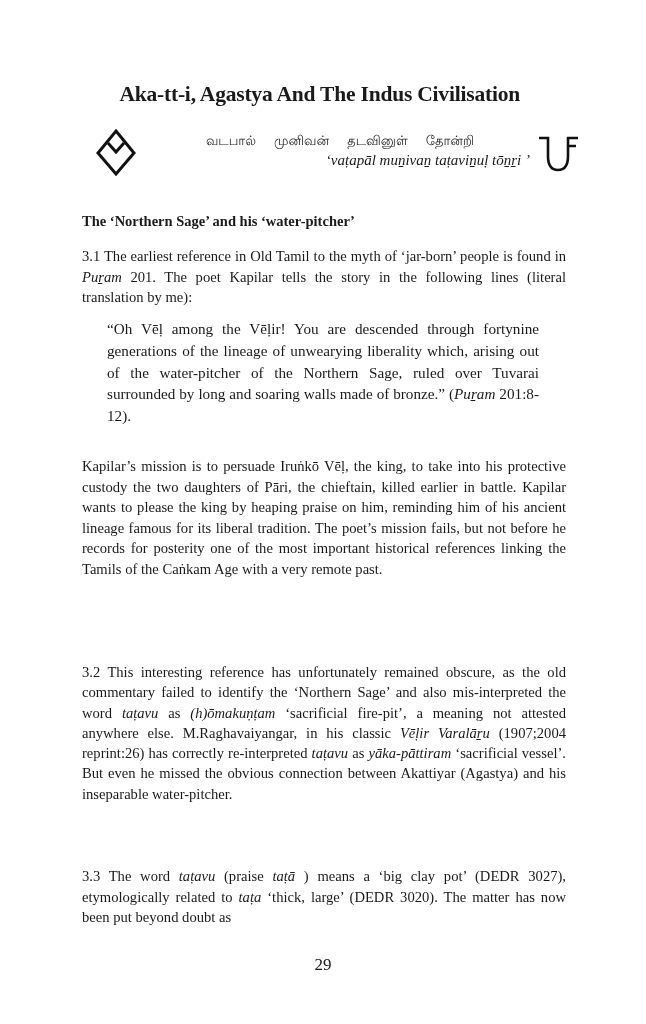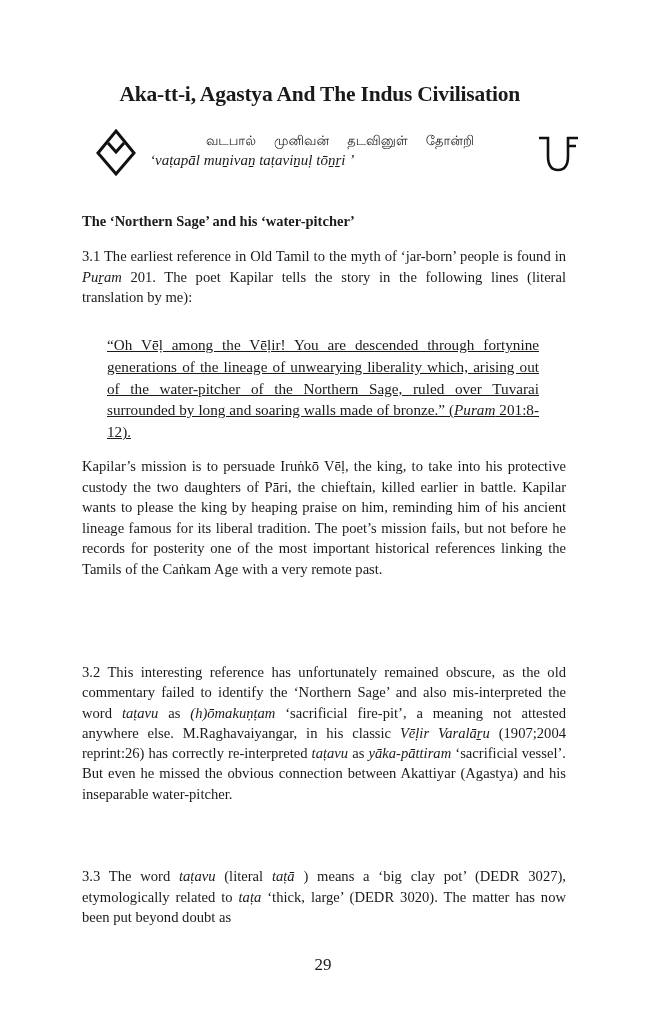--- a/index.html
+++ b/index.html
@@ -4,21 +4,21 @@
 <style>
   html, body { margin:0; padding:0; background:#ffffff; }
   body { width:646px; height:1024px; position:relative; overflow:hidden;
          font-family:"Liberation Serif", "DejaVu Serif", serif; color:#1a1a1a; }
   .title { position:absolute; top:82px; left:0; width:520px; text-align:right;
            font-weight:bold; font-size:21.5px; letter-spacing:-0.2px; }
   .sym-left { position:absolute; left:94px; top:128px; width:44px; height:50px; }
   .sym-right { position:absolute; left:536px; top:132px; width:44px; height:44px; }
   .tamil { position:absolute; top:133px; left:150px; width:380px; text-align:center;
            font-family:"DejaVu Sans", sans-serif; font-size:13px; word-spacing:14px; }
-  .translit { position:absolute; top:152px; left:150px; width:380px; text-align:left;
+  .translit { position:absolute; top:152px; left:150px; width:380px; text-align:right;
               font-style:italic; font-size:15px; }
   .heading { position:absolute; top:213px; left:82px; font-weight:bold; font-size:14.5px;text-align:right; }
   .para { position:absolute; left:82px; width:484px; font-size:14.6px; line-height:20.5px;
           text-align:justify; margin:0; }
   .quote { position:absolute; left:107px; width:432px; font-size:15.2px; line-height:21.8px;
            text-align:justify; margin:0; }
   .pageno { position:absolute; top:955px; left:0; width:646px; text-align:center; font-size:17px; }
   i { font-style:italic; }
 </style>
 </head>
@@ -37,27 +37,27 @@
 <svg class="sym-right" viewBox="0 0 44 44">
   <path d="M3 6 L12 6 L12 12 M12 12 L12 24 Q12 38 22 38 Q32 38 32 24 L32 6 L42 6 M32 14 L40 14" fill="none" stroke="#111" stroke-width="2.6"></path>
 </svg>
 
 <div class="heading">The ‘Northern Sage’ and his ‘water-pitcher’</div>
 
 <p class="para" style="top:246px;">
   <span>3.1 The earliest reference in Old Tamil to the myth of ‘jar-born’ people is found in </span><i>Puṟam</i><span> 201. The poet Kapilar tells the story in the following lines (literal translation by me):</span>
 </p>
 
-<p class="quote" style="top:334px;text-decoration:underline;">
+<p class="quote" style="top:318px;">
   <span>“Oh Vēḷ among the Vēḷir! You are descended through fortynine generations of the lineage of unwearying liberality which, arising out of the water-pitcher of the Northern Sage, ruled over Tuvarai surrounded by long and soaring walls made of bronze.” (</span><i>Puṟam</i><span> 201:8-12).</span>
 </p>
 
 <p class="para" style="top:456px;">Kapilar’s mission is to persuade Iruṅkō Vēḷ, the king, to take into his protective custody the two daughters of Pāri, the chieftain, killed earlier in battle. Kapilar wants to please the king by heaping praise on him, reminding him of his ancient lineage famous for its liberal tradition. The poet’s mission fails, but not before he records for posterity one of the most important historical references linking the Tamils of the Caṅkam Age with a very remote past.</p>
 
 <p class="para" style="top:662px; line-height:20.3px;">
   <span>3.2 This interesting reference has unfortunately remained obscure, as the old commentary failed to identify the ‘Northern Sage’ and also mis-interpreted the word </span><i>taṭavu</i><span> as </span><i>(h)ōmakuṇṭam</i><span> ‘sacrificial fire-pit’, a meaning not attested anywhere else. M.Raghavaiyangar, in his classic </span><i>Vēḷir Varalāṟu</i><span> (1907;2004 reprint:26) has correctly re-interpreted </span><i>taṭavu</i><span> as </span><i>yāka-pāttiram</i><span> ‘sacrificial vessel’. But even he missed the obvious connection between Akattiyar (Agastya) and his inseparable water-pitcher.</span>
 </p>
 
 <p class="para" style="top:866px;">
-  <span>3.3 The word </span><i>taṭavu</i><span> (literal </span><i>taṭā</i><span> ) means a ‘big clay pot’ (DEDR 3027), etymologically related to </span><i>taṭa</i><span> ‘thick, large’ (DEDR 3020). The matter has now been put beyond doubt as</span>
+  <span>3.3 The word </span><i>taṭavu</i><span> (praise </span><i>taṭā</i><span> ) means a ‘big clay pot’ (DEDR 3027), etymologically related to </span><i>taṭa</i><span> ‘thick, large’ (DEDR 3020). The matter has now been put beyond doubt as</span>
 </p>
 
 <div class="pageno">29</div>
 
 </body></html>

